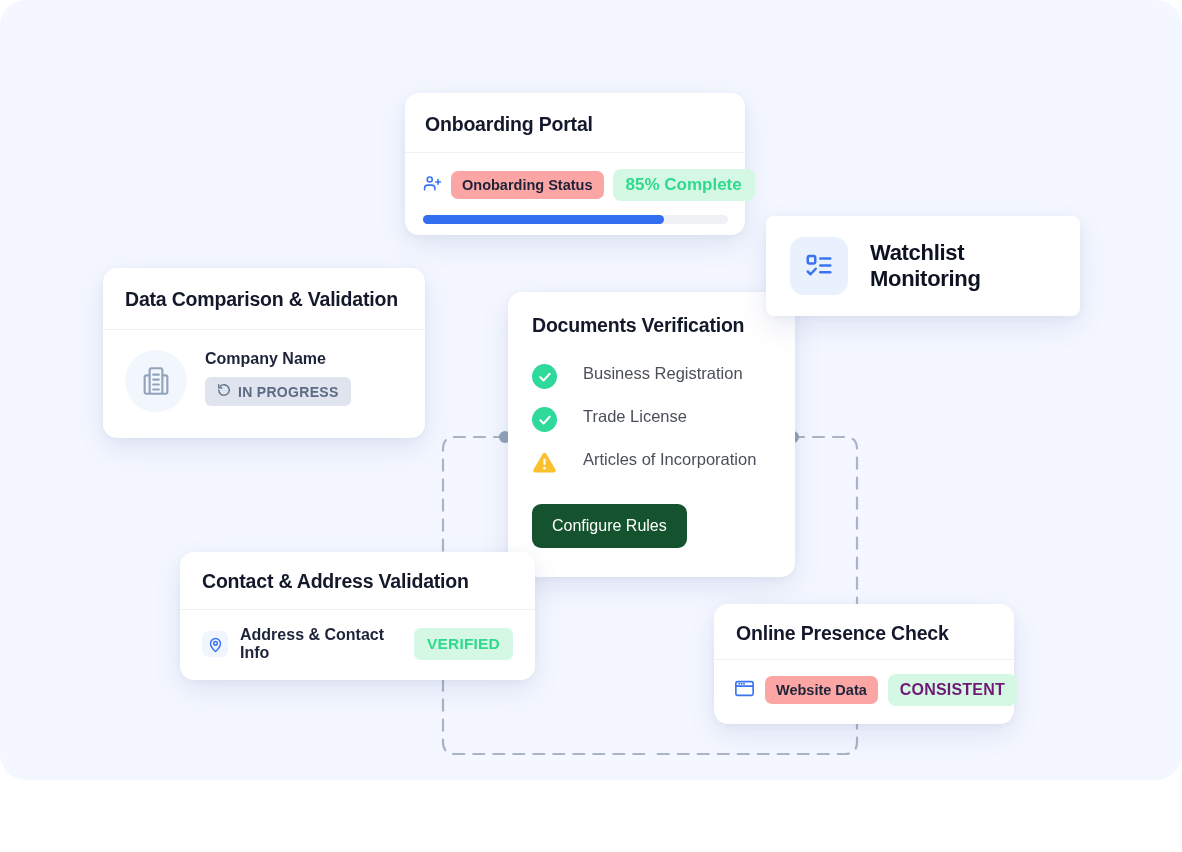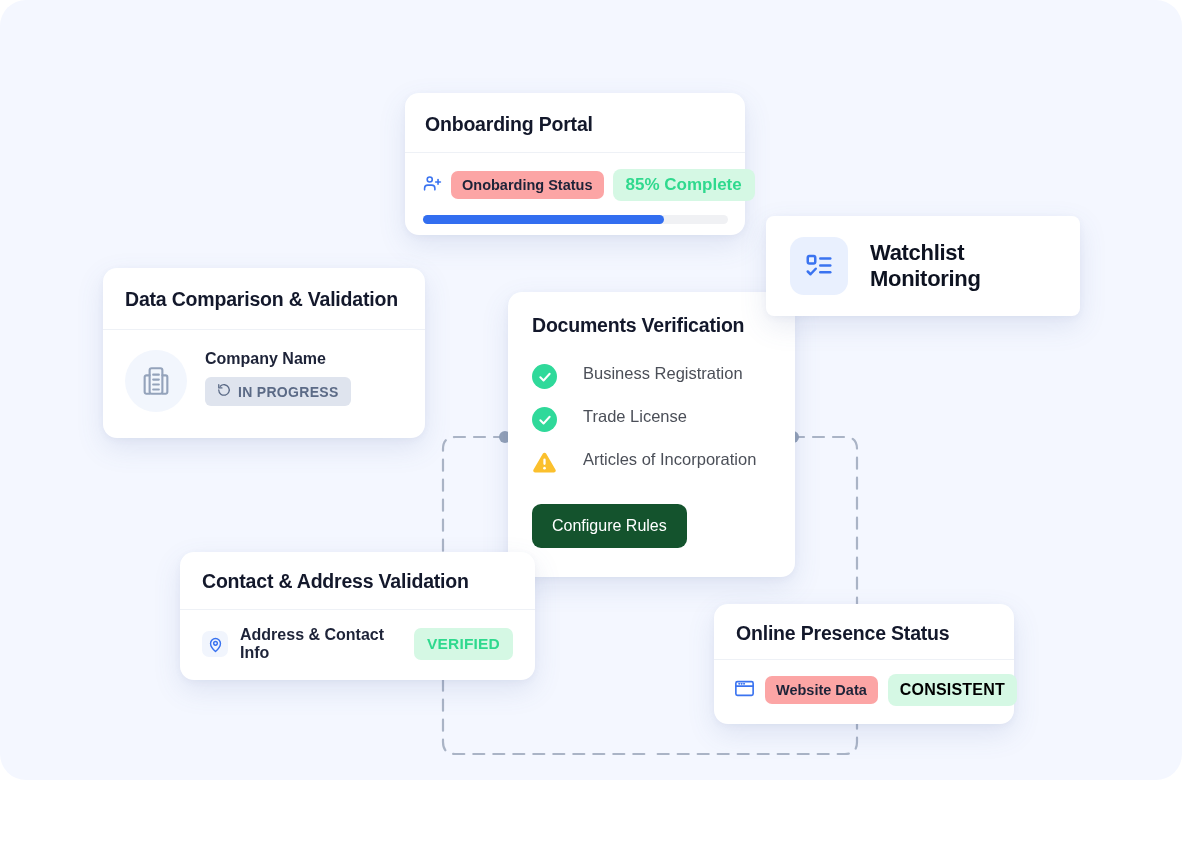--- a/index.html
+++ b/index.html
@@ -160,21 +160,21 @@
     background: #d5f8e4; color: #2fd98e;
     font-size: 15.5px; font-weight: bold; letter-spacing: 0.2px;
     padding: 7px 13px; border-radius: 7px;
   }
 
   
   #card-online { left: 714px; top: 604px; width: 300px; height: 120px; }
   #card-online .head { padding: 18px 22px 14px 22px; }
   #card-online .body { padding: 14px 20px; display: flex; align-items: center; gap: 10px; }
   .chip-consistent {
-    background: #d5f8e4; color: #000000;
+    background: #d5f8e4; color: #701a75;
     font-size: 16px; font-weight: bold; letter-spacing: 0.2px;
     padding: 7px 12px; border-radius: 8px;
   }
 </style>
 </head>
 <body>
 
 <div id="stage">
 
   <svg id="connectors" viewBox="0 0 1182 852">
@@ -304,21 +304,21 @@
           <circle cx="12" cy="10.4" r="2.6"></circle>
         </svg>
       </span>
       <span class="text-strong">Address &amp; Contact Info</span>
       <span class="chip-verified">VERIFIED</span>
     </div>
   </div>
 
   <div class="card" id="card-online">
     <div class="head">
-      <div class="card-title">Online Presence Status</div>
+      <div class="card-title">Online Presence Check</div>
     </div>
     <div class="card-divider"></div>
     <div class="body">
       <span>
         <svg width="21" height="19" viewBox="0 0 24 22" fill="none" stroke="#3a73f0" stroke-width="1.9" stroke-linecap="round" stroke-linejoin="round">
           <rect x="2" y="3" width="20" height="16" rx="1.8"></rect>
           <line x1="2" y1="8.2" x2="22" y2="8.2"></line>
           <line x1="5.6" y1="5.6" x2="6.2" y2="5.6"></line>
           <line x1="8.4" y1="5.6" x2="9" y2="5.6"></line>
           <line x1="11.2" y1="5.6" x2="11.8" y2="5.6"></line>

